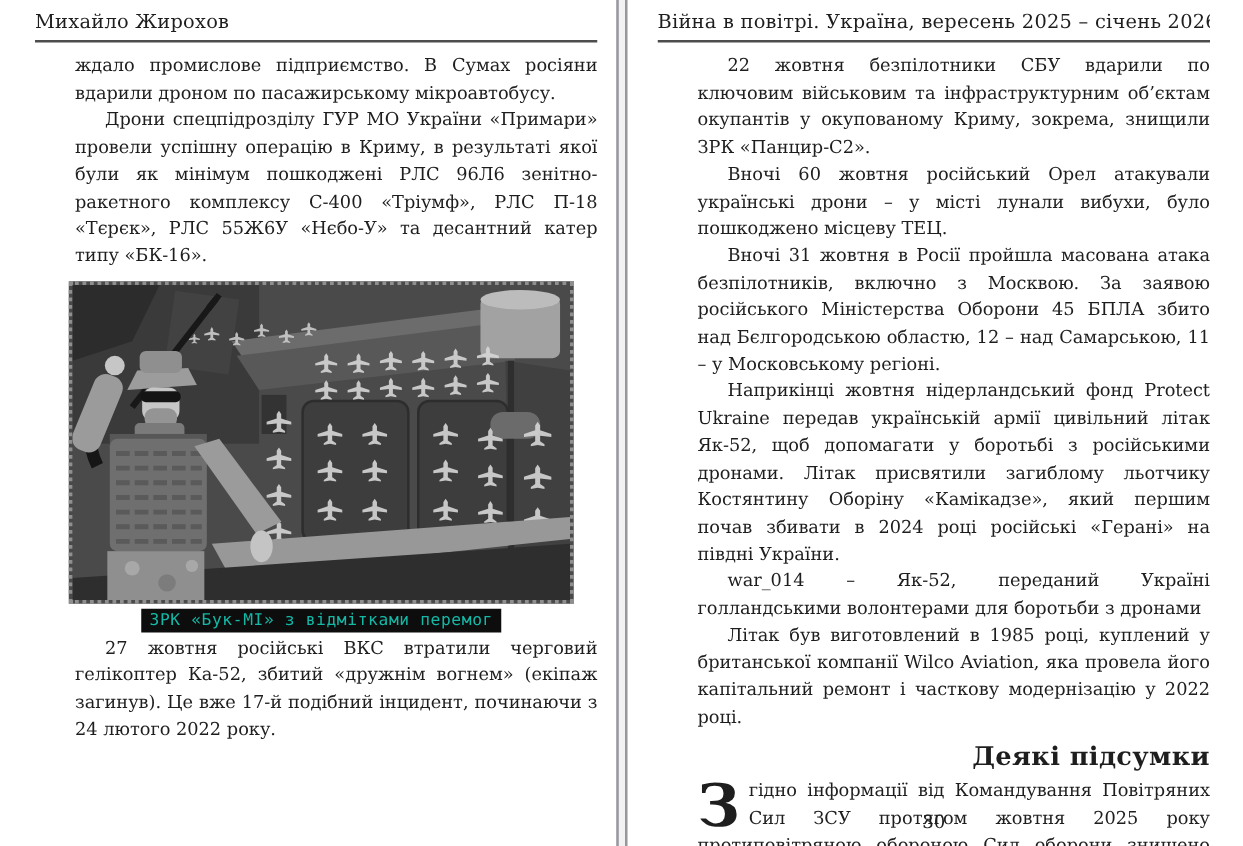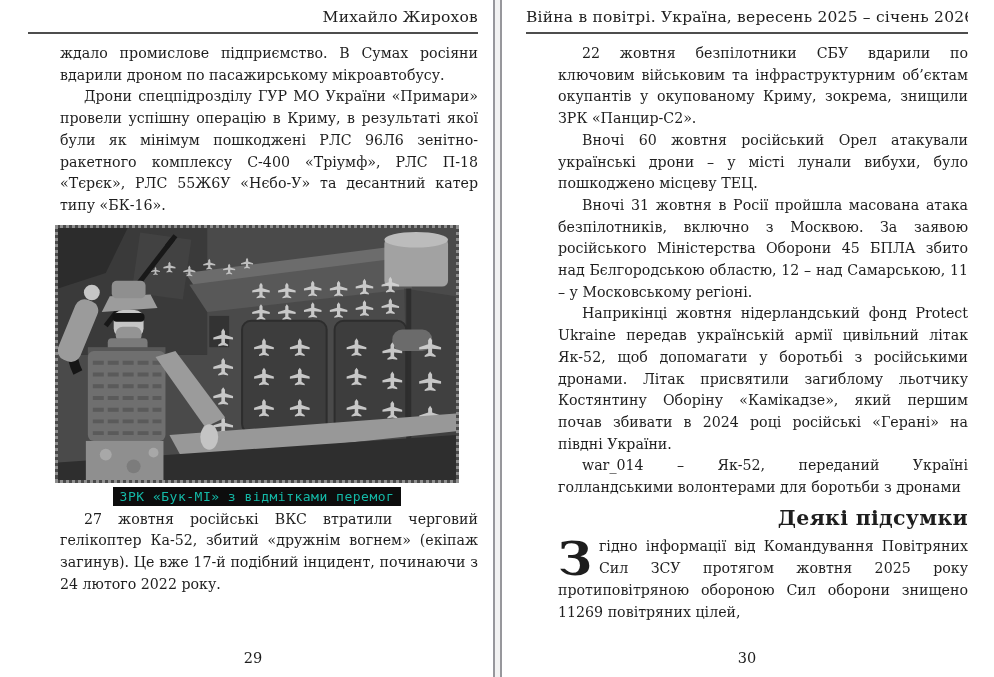--- a/index.html
+++ b/index.html
@@ -7,21 +7,21 @@
   body { font-family:"DejaVu Serif","Liberation Serif",serif; color:#1e1e1e; }
   .spread { position:relative; width:994px; height:677px; background:#fff; overflow:hidden; }
 
   .gutter { position:absolute; left:493px; top:0; width:9px; height:677px;
             background:#f2f2f2; border-left:2px solid #97979c; border-right:2px solid #97979c; }
 
   .page { position:absolute; top:0; height:677px; overflow:hidden; }
   .page-left  { left:28px;  width:450px; }
   .page-right { left:526px; width:442px; }
 
-  .running-head { padding-top:8px; padding-bottom:6px; text-align:right;
+  .running-head { padding-top:8px; padding-bottom:6px; text-align:left;
                   font-size:15.5px; letter-spacing:.2px; white-space:nowrap;
                   border-bottom:2px solid #4d4d4d; }
 
   .body-text { margin-top:9px; font-size:14.2px; line-height:21.7px; text-align:justify;margin-left:32px; }
   .body-text p { text-indent:24px; }
   .body-text p.no-indent { text-indent:0; }
 
   figure.photo-fig { width:404px; margin:8px 0 0 -5px; }
   .photo { display:block; width:100%; height:258px; background:#4a4a4a;
            border:3px dotted #8f8f8f; }
@@ -160,32 +160,32 @@
             <circle cx="76" cy="244" r="7" fill="#7c7c7c"></circle>
             <circle cx="96" cy="230" r="5" fill="#a8a8a8"></circle>
           </g>
         </svg>
         <figcaption>ЗРК «Бук-МІ» з відмітками перемог</figcaption>
       </figure>
 
       <p class="after-photo">27 жовтня російські ВКС втратили черговий гелікоптер Ка-52, збитий «дружнім вогнем» (екіпаж загинув). Це вже 17-й подібний інцидент, починаючи з 24 лютого 2022 року.</p>
     </div>
 
-    <div class="folio">29</div>
   </div>
 
   <div class="page page-right">
     <div class="running-head">Війна в повітрі. Україна, вересень 2025 – січень 2026 року</div>
 
     <div class="body-text">
       <p>22 жовтня безпілотники СБУ вдарили по ключовим військовим та інфраструктурним об’єктам окупантів у окупованому Криму, зокрема, знищили ЗРК «Панцир-С2».</p>
       <p>Вночі 60 жовтня російський Орел атакували українські дрони – у місті лунали вибухи, було пошкоджено місцеву ТЕЦ.</p>
       <p>Вночі 31 жовтня в Росії пройшла масована атака безпілотників, включно з Москвою. За заявою російського Міністерства Оборони 45 БПЛА збито над Бєлгородською областю, 12 – над Самарською, 11 – у Московському регіоні.</p>
       <p>Наприкінці жовтня нідерландський фонд Protect Ukraine передав українській армії цивільний літак Як-52, щоб допомагати у боротьбі з російськими дронами. Літак присвятили загиблому льотчику Костянтину Оборіну «Камікадзе», який першим почав збивати в 2024 році російські «Герані» на півдні України.</p>
       <p>war_014 – Як-52, переданий Україні голландськими волонтерами для боротьби з дронами</p>
+      <p>Літак був виготовлений в 1985 році, куплений у британської компанії Wilco Aviation, яка провела його капітальний ремонт і часткову модернізацію у 2022 році.</p>
 
       <div class="section-heading">Деякі підсумки</div>
 
       <p class="no-indent">
         <span class="dropcap">З</span><span>гідно інформації від Командування Повітряних Сил ЗСУ протягом жовтня 2025 року протиповітряною обороною Сил оборони знищено 11269 повітряних цілей,</span>
       </p>
     </div>
 
     <div class="folio">30</div>
   </div>

